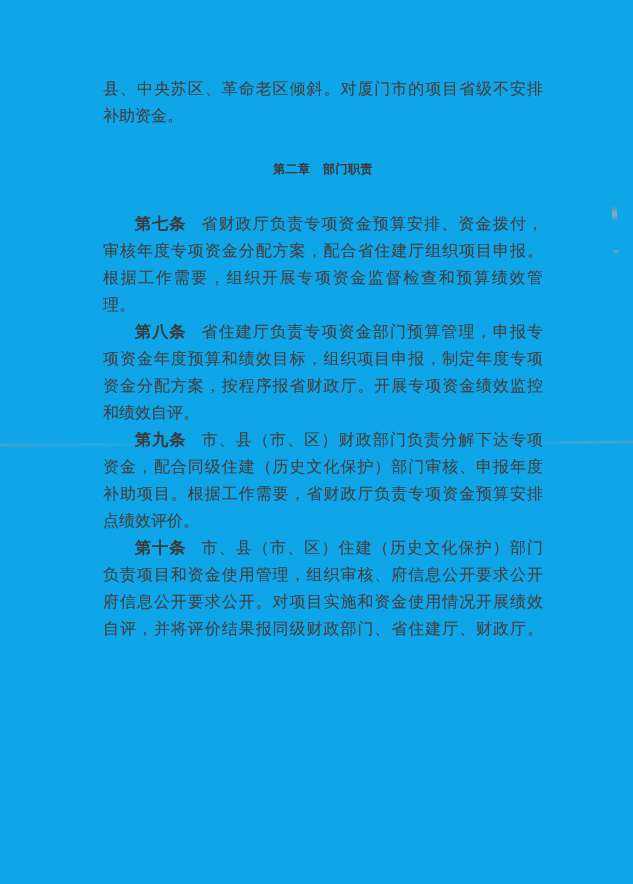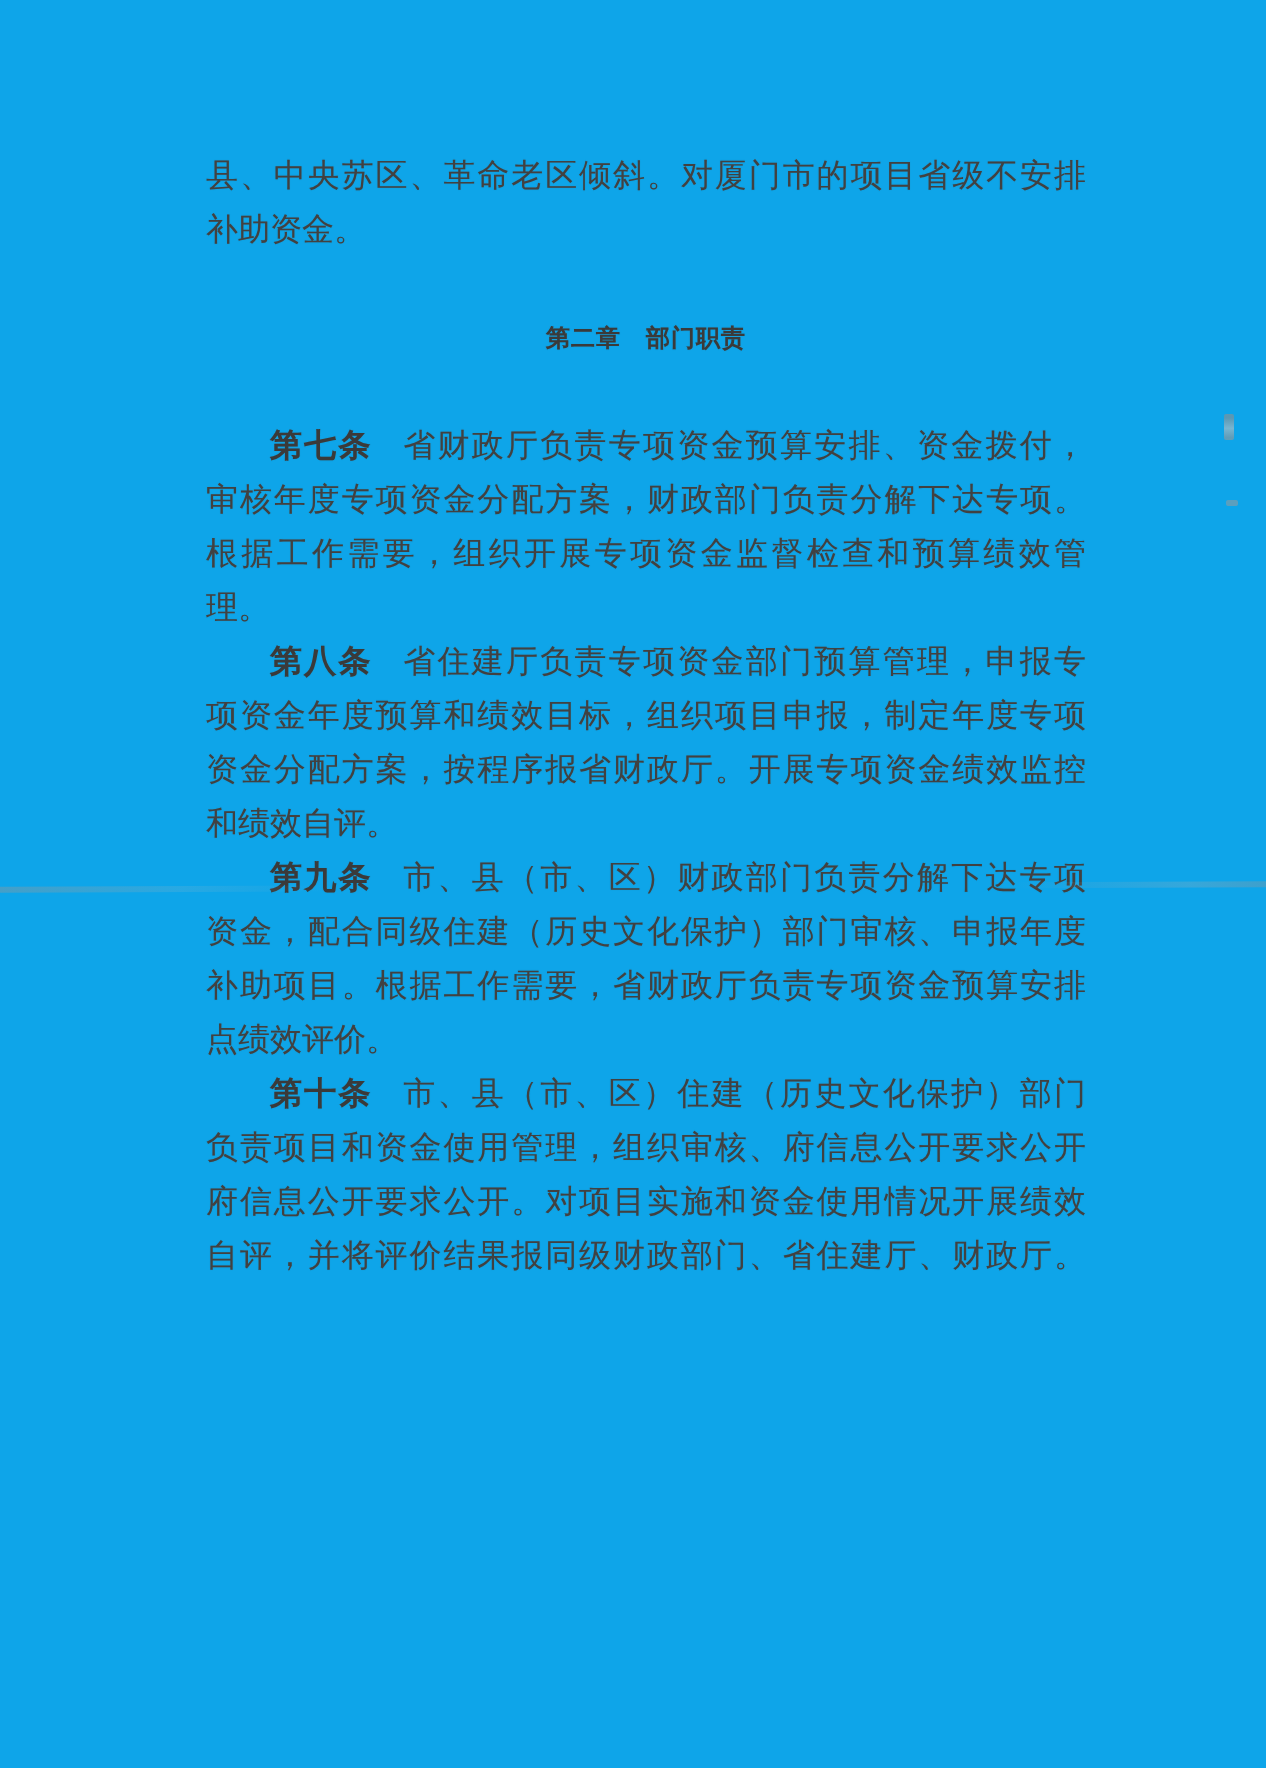--- a/index.html
+++ b/index.html
@@ -105,21 +105,21 @@
     <div class="line ns">补助资金。</div>
   </div>
 
   <h1 class="chapter">第二章　部门职责</h1>
 
   <div class="text-col body-block">
 
 
     <div class="article">
       <div class="line indent"><span class="article-label">第七条</span><span>省财政厅负责专项资金预算安排、资金拨付，</span></div>
-      <div class="line">审核年度专项资金分配方案，财政部门负责分解下达专项。</div>
+      <div class="line">审核年度专项资金分配方案，配合省住建厅组织项目申报。</div>
       <div class="line">根据工作需要，组织开展专项资金监督检查和预算绩效管</div>
       <div class="line ns">理。</div>
     </div>
 
     <div class="article">
       <div class="line indent"><span class="article-label">第八条</span><span>省住建厅负责专项资金部门预算管理，申报专</span></div>
       <div class="line">项资金年度预算和绩效目标，组织项目申报，制定年度专项</div>
       <div class="line">资金分配方案，按程序报省财政厅。开展专项资金绩效监控</div>
       <div class="line ns">和绩效自评。</div>
     </div>

